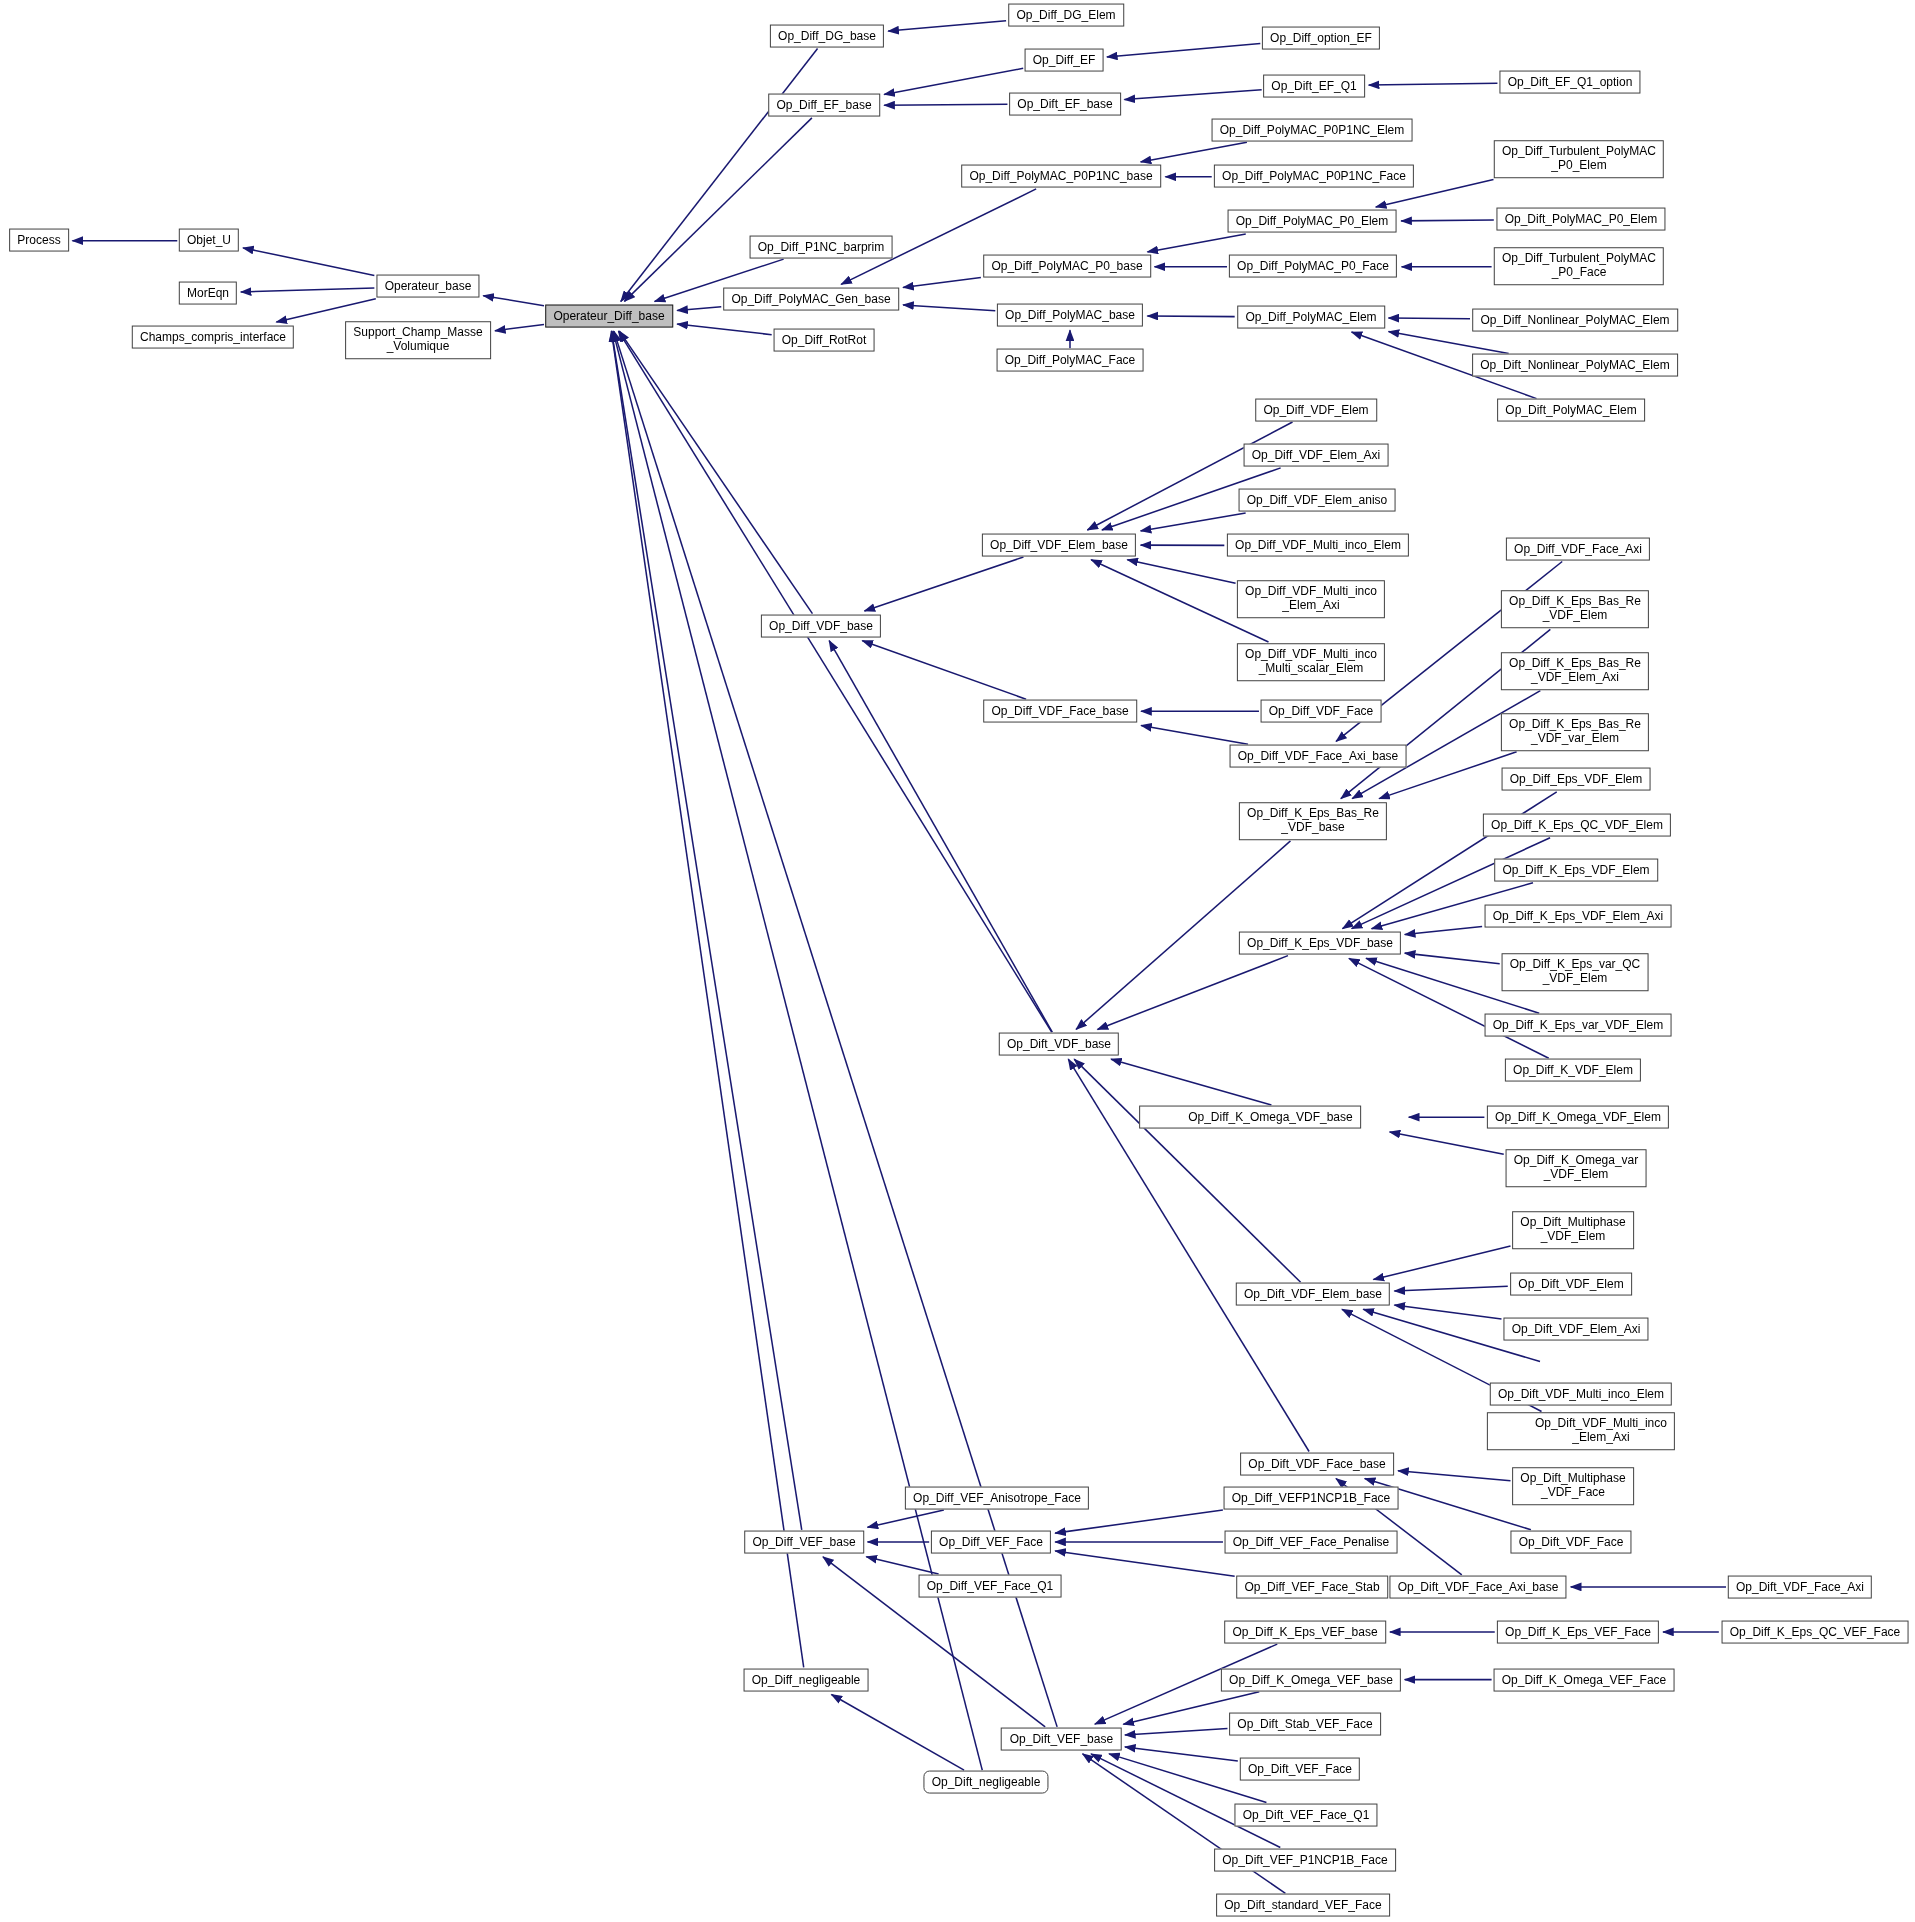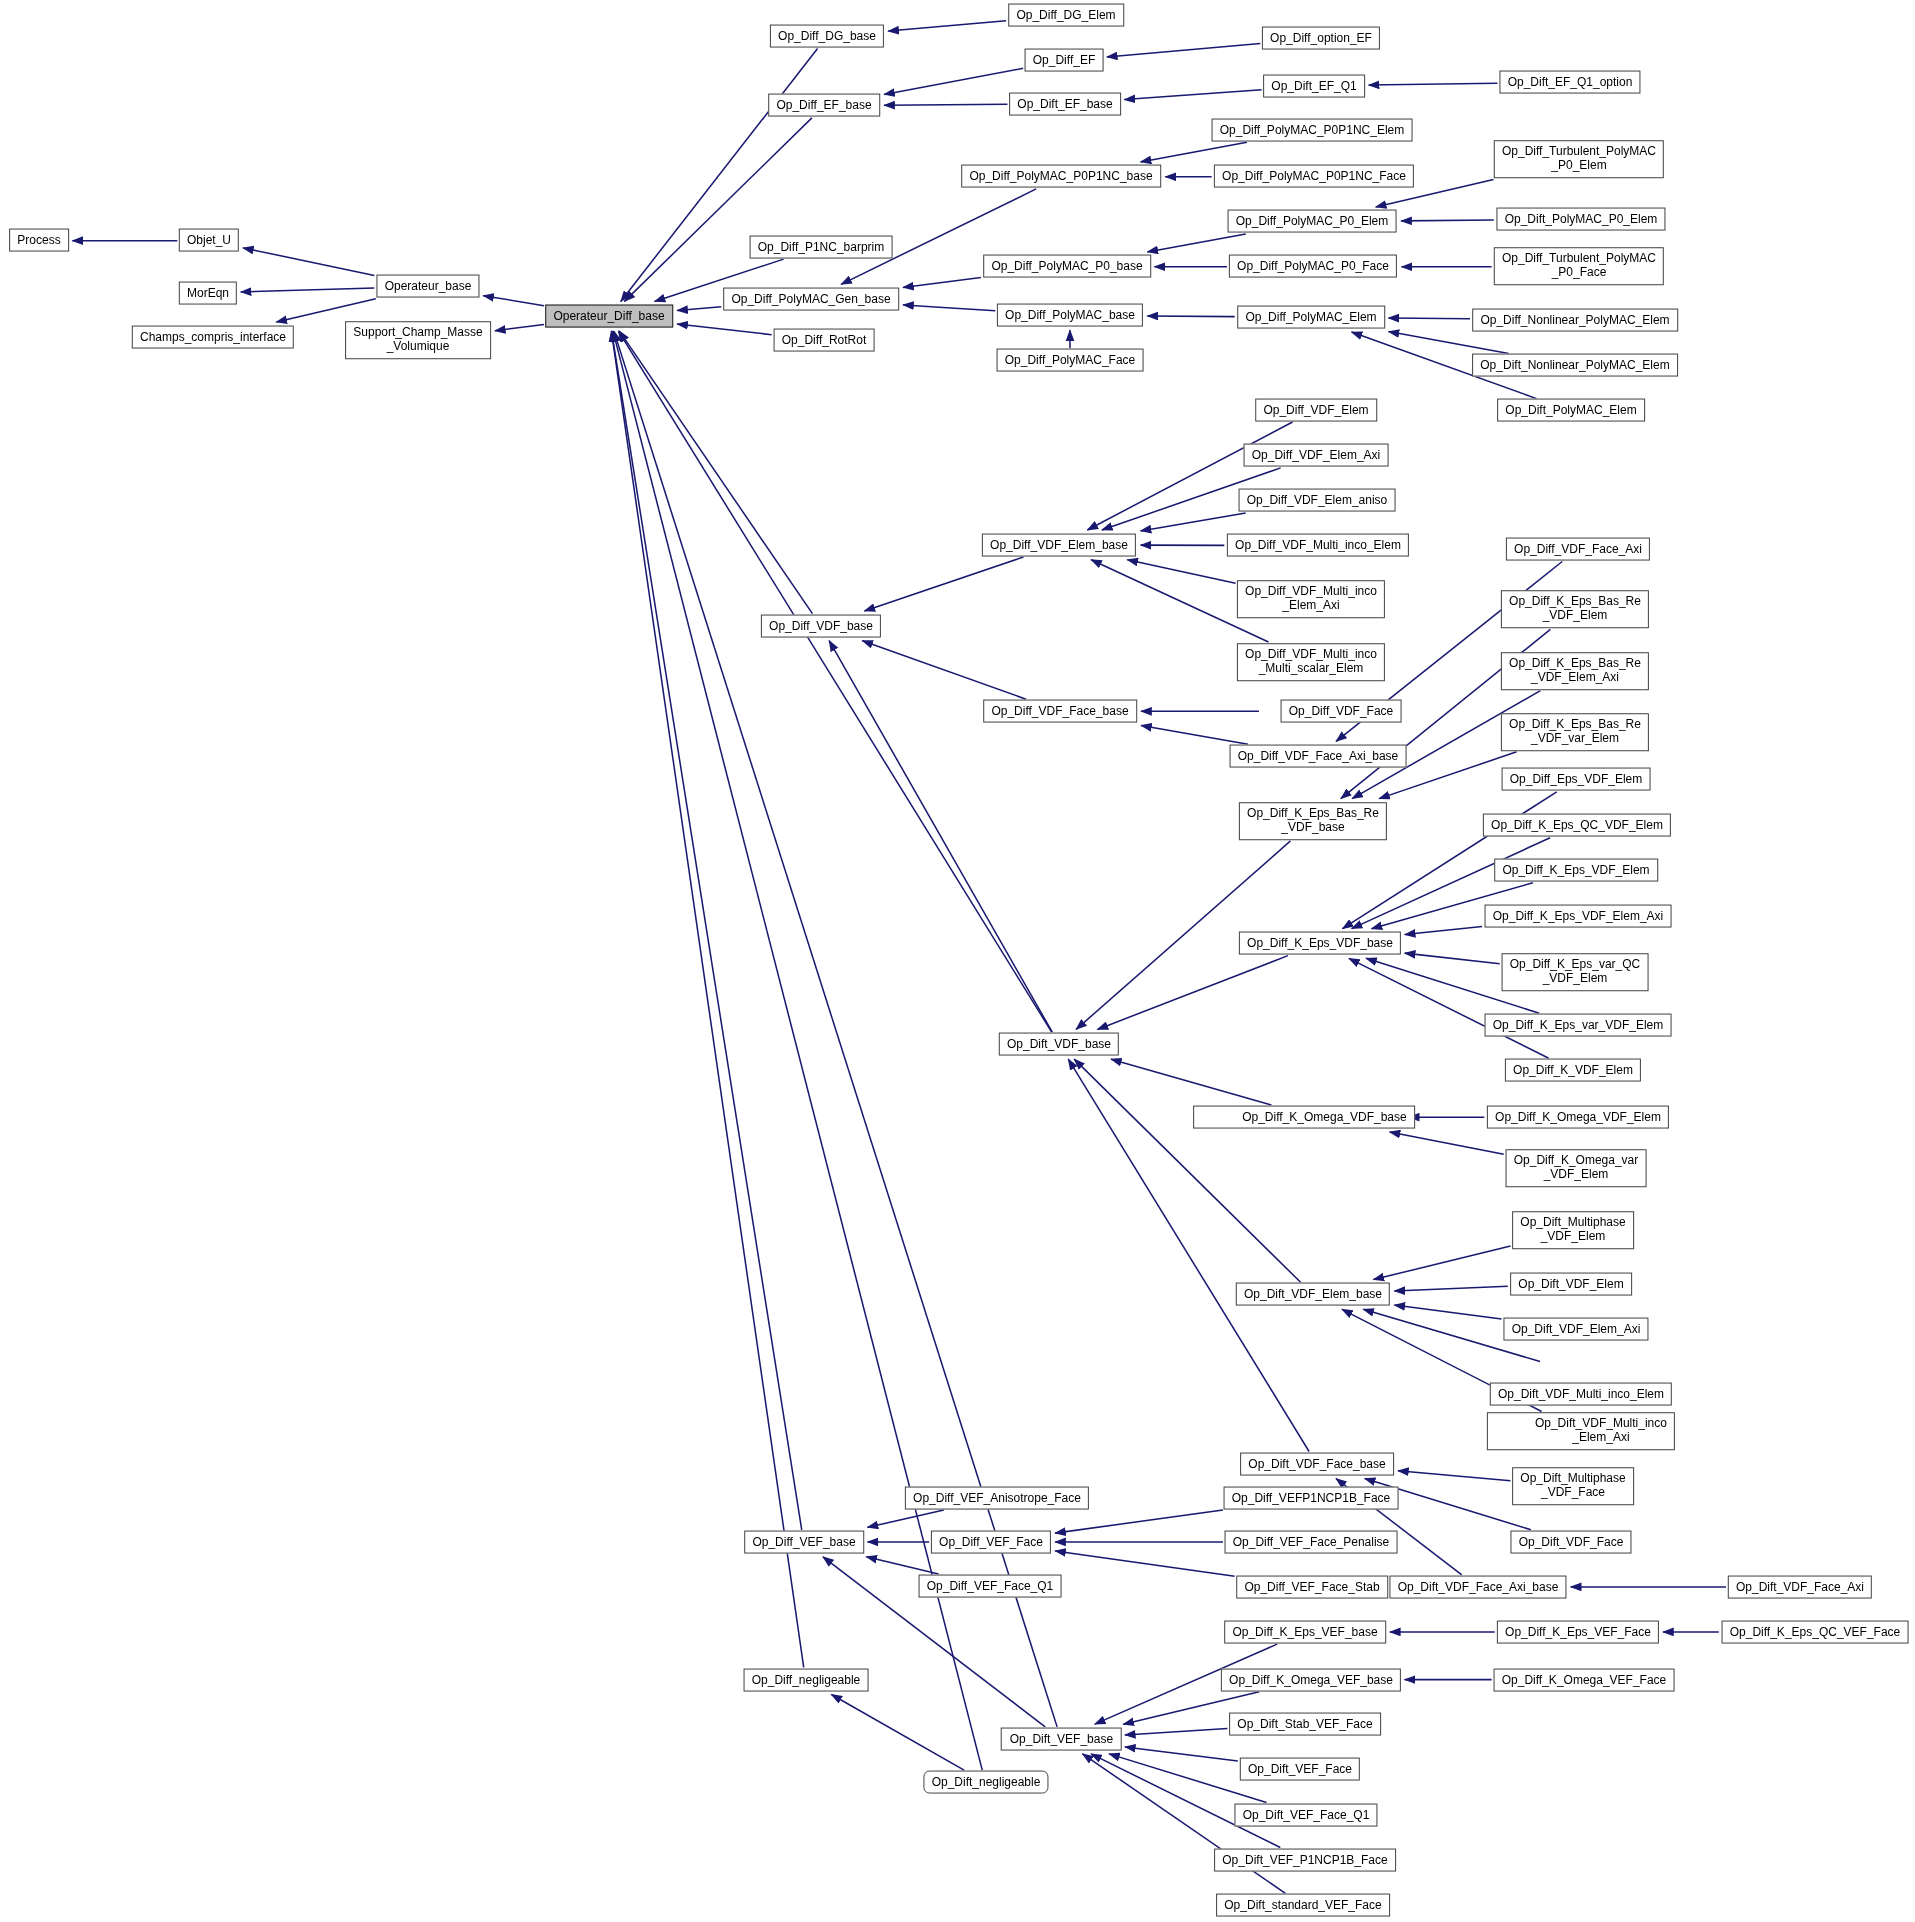--- a/index.html
+++ b/index.html
@@ -188,42 +188,42 @@
     <div class="node" style="left: 1316px; top: 455px;">Op_Diff_VDF_Elem_Axi</div>
     <div class="node" style="left: 1317px; top: 500px;">Op_Diff_VDF_Elem_aniso</div>
     <div class="node" style="left: 1059px; top: 545px;">Op_Diff_VDF_Elem_base</div>
     <div class="node" style="left: 1318px; top: 545px;">Op_Diff_VDF_Multi_inco_Elem</div>
     <div class="node" style="left: 1311px; top: 599px;">Op_Diff_VDF_Multi_inco
 _Elem_Axi</div>
     <div class="node" style="left: 1311px; top: 662px;">Op_Diff_VDF_Multi_inco
 _Multi_scalar_Elem</div>
     <div class="node" style="left: 821px; top: 626px;">Op_Diff_VDF_base</div>
     <div class="node" style="left: 1060px; top: 711px;">Op_Diff_VDF_Face_base</div>
-    <div class="node" style="left: 1321px; top: 711px; margin-left: 20px;">Op_Diff_VDF_Face</div>
+    <div class="node" style="left: 1321px; top: 711px;">Op_Diff_VDF_Face</div>
     <div class="node" style="left: 1318px; top: 756px;">Op_Diff_VDF_Face_Axi_base</div>
     <div class="node" style="left: 1578px; top: 549px;">Op_Diff_VDF_Face_Axi</div>
     <div class="node" style="left: 1575px; top: 609px;">Op_Diff_K_Eps_Bas_Re
 _VDF_Elem</div>
     <div class="node" style="left: 1575px; top: 671px;">Op_Diff_K_Eps_Bas_Re
 _VDF_Elem_Axi</div>
     <div class="node" style="left: 1575px; top: 732px;">Op_Diff_K_Eps_Bas_Re
 _VDF_var_Elem</div>
     <div class="node" style="left: 1313px; top: 821px;">Op_Diff_K_Eps_Bas_Re
 _VDF_base</div>
     <div class="node" style="left: 1576px; top: 779px;">Op_Diff_Eps_VDF_Elem</div>
     <div class="node" style="left: 1577px; top: 825px;">Op_Diff_K_Eps_QC_VDF_Elem</div>
     <div class="node" style="left: 1576px; top: 870px;">Op_Diff_K_Eps_VDF_Elem</div>
     <div class="node" style="left: 1578px; top: 916px;">Op_Diff_K_Eps_VDF_Elem_Axi</div>
     <div class="node" style="left: 1320px; top: 943px;">Op_Diff_K_Eps_VDF_base</div>
     <div class="node" style="left: 1575px; top: 972px;">Op_Diff_K_Eps_var_QC
 _VDF_Elem</div>
     <div class="node" style="left: 1578px; top: 1025px;">Op_Diff_K_Eps_var_VDF_Elem</div>
     <div class="node" style="left: 1573px; top: 1070px;">Op_Diff_K_VDF_Elem</div>
     <div class="node" style="left: 1059px; top: 1044px;">Op_Dift_VDF_base</div>
-    <div class="node" style="left: 1304px; top: 1117px; padding-left: 48px;">Op_Diff_K_Omega_VDF_base</div>
+    <div class="node" style="left: 1250px; top: 1117px; padding-left: 48px;">Op_Diff_K_Omega_VDF_base</div>
     <div class="node" style="left: 1578px; top: 1117px;">Op_Diff_K_Omega_VDF_Elem</div>
     <div class="node" style="left: 1576px; top: 1168px;">Op_Diff_K_Omega_var
 _VDF_Elem</div>
     <div class="node" style="left: 1573px; top: 1230px;">Op_Dift_Multiphase
 _VDF_Elem</div>
     <div class="node" style="left: 1571px; top: 1284px;">Op_Dift_VDF_Elem</div>
     <div class="node" style="left: 1313px; top: 1294px;">Op_Dift_VDF_Elem_base</div>
     <div class="node" style="left: 1576px; top: 1329px;">Op_Dift_VDF_Elem_Axi</div>
     <div class="node" style="left: 1581px; top: 1374px; margin-top: 20px;">Op_Dift_VDF_Multi_inco_Elem</div>
     <div class="node" style="left: 1581px; top: 1431px; padding-left: 47px;">Op_Dift_VDF_Multi_inco

